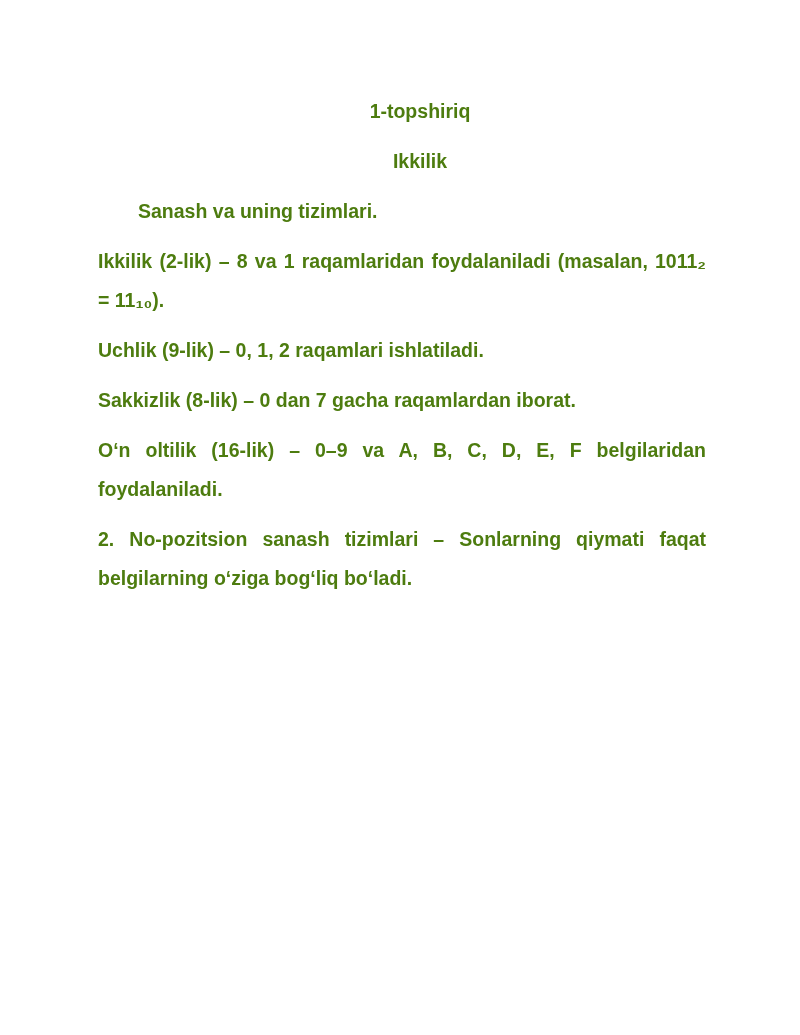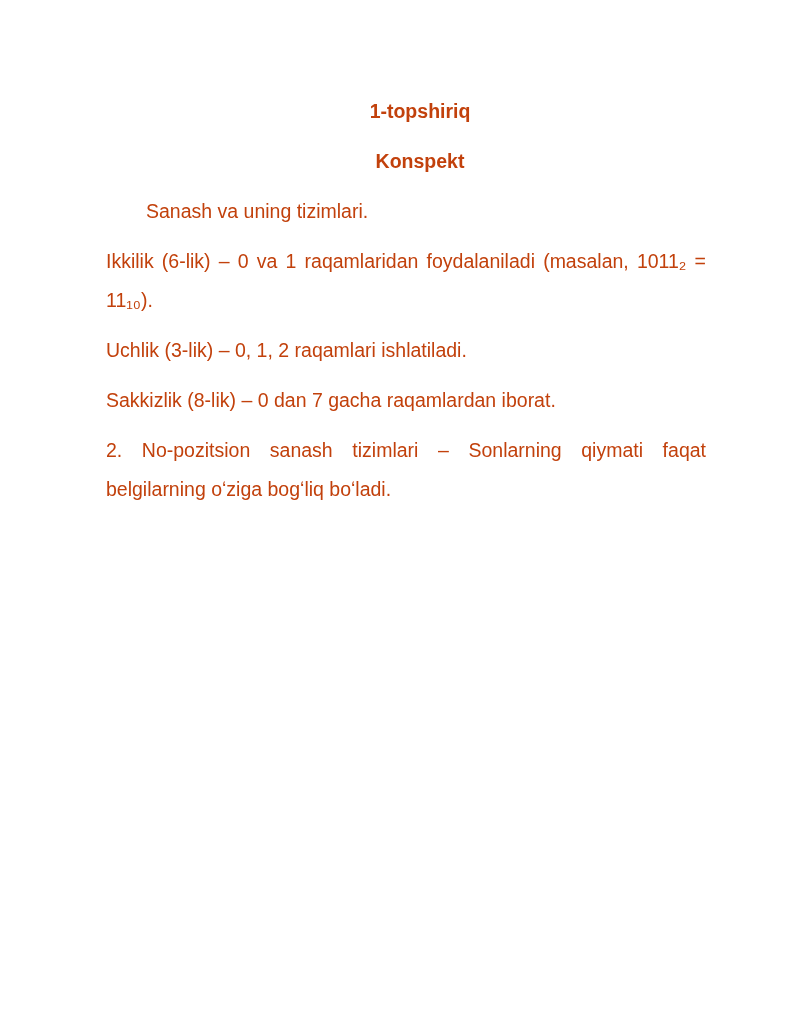--- a/index.html
+++ b/index.html
@@ -11,60 +11,62 @@
     position: relative;
     width: 800px;
     height: 1035px;
     margin: 0 auto;
     background: #ffffff;
     box-sizing: border-box;
     padding: 92px 94px 40px 94px;
     font-family: "Liberation Sans", "DejaVu Sans", sans-serif;
     font-size: 19.5px;
     line-height: 39px;
-    color: #c2410c;
+    color: #4d7c0f;
     overflow: hidden;
     -webkit-font-smoothing: antialiased;
   }
   .doc-heading {
     font-weight: 700;
     text-align: center;
     
     text-indent: 40px;
     margin: 0 0 11px 0;
   }
   .doc-para {
-    margin: 0 0 11px 12px;
+    margin: 0 0 11px 4px;
     text-align: justify;
     text-justify: inter-word;
+    font-weight: bold;
   }
   .doc-para.first-indent {
     text-indent: 40px;
   }
   .doc-para:last-child {
     margin-bottom: 0;
   }
 </style>
 </head>
 <body>
 
 <div class="page">
 
   <p class="doc-heading">1-topshiriq</p>
 
-  <p class="doc-heading">Konspekt</p>
+  <p class="doc-heading">Ikkilik</p>
 
   <p class="doc-para first-indent">Sanash va uning tizimlari.</p>
 
 
 
 
-  <p class="doc-para">Ikkilik (6-lik) – 0 va 1 raqamlaridan foydalaniladi (masalan, 1011₂ = 11₁₀).</p>
+  <p class="doc-para">Ikkilik (2-lik) – 8 va 1 raqamlaridan foydalaniladi (masalan, 1011₂ = 11₁₀).</p>
 
-  <p class="doc-para">Uchlik (3-lik) – 0, 1, 2 raqamlari ishlatiladi.</p>
+  <p class="doc-para">Uchlik (9-lik) – 0, 1, 2 raqamlari ishlatiladi.</p>
 
   <p class="doc-para">Sakkizlik (8-lik) – 0 dan 7 gacha raqamlardan iborat.</p>
 
 
+  <p class="doc-para">Oʻn oltilik (16-lik) – 0–9 va A, B, C, D, E, F belgilaridan foydalaniladi.</p>
 
   <p class="doc-para">2. No-pozitsion sanash tizimlari – Sonlarning qiymati faqat belgilarning oʻziga bogʻliq boʻladi.</p>
 
 </div>
 
 </body></html>

